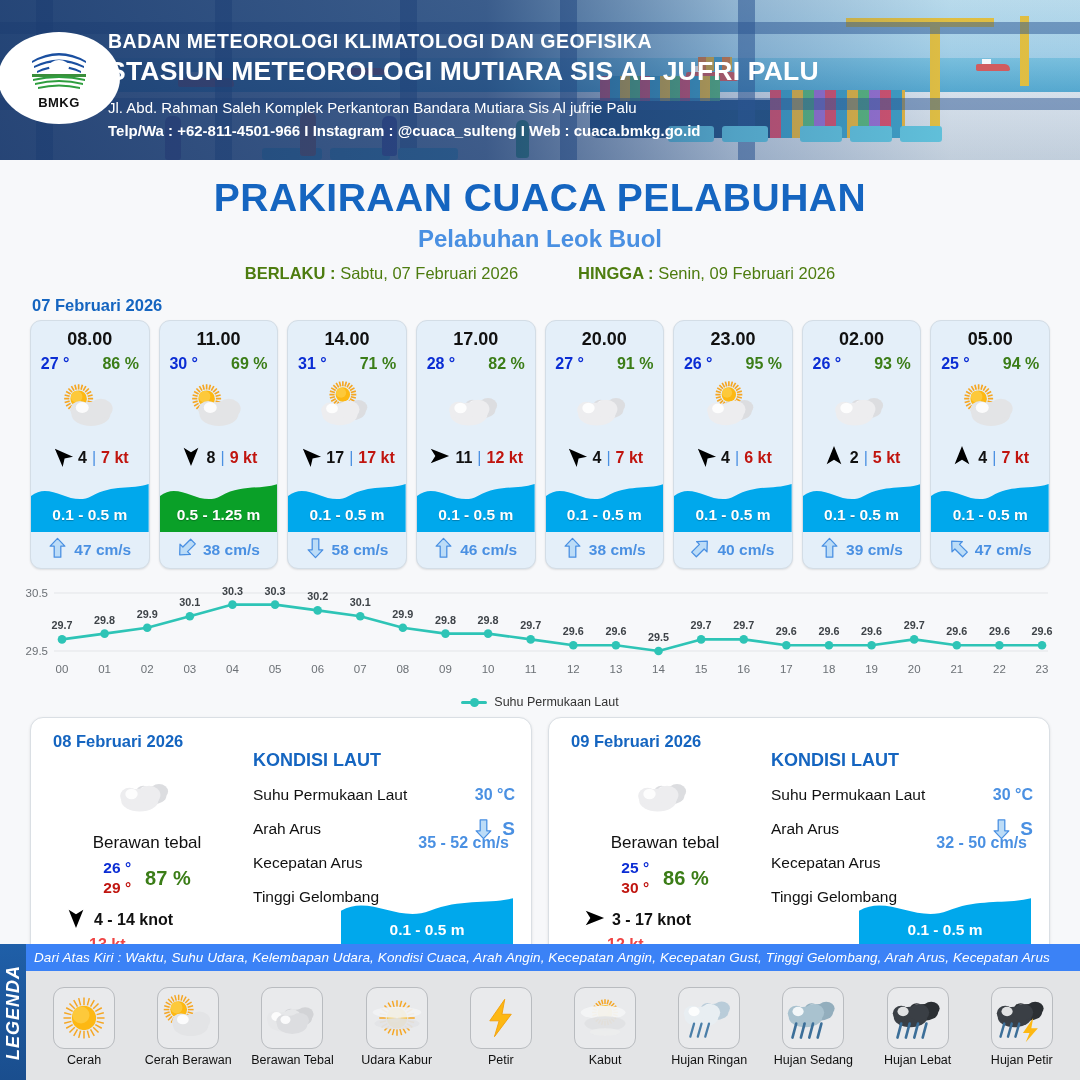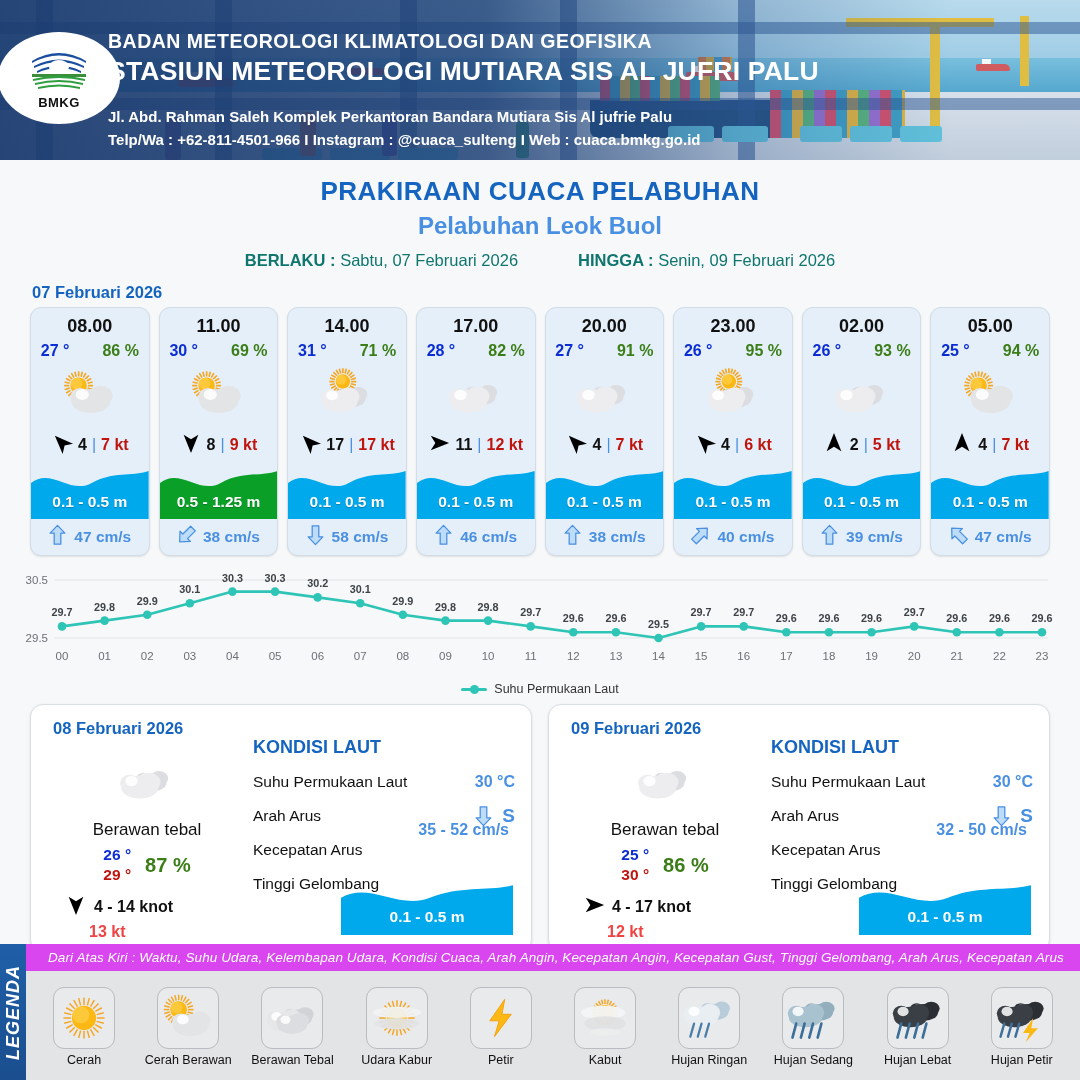--- a/index.html
+++ b/index.html
@@ -52,32 +52,32 @@
     position:absolute; left:-2px; top:32px; width:122px; height:92px;
     background:#fff; border-radius:50%;
     display:flex; align-items:center; justify-content:center; flex-direction:column;
     z-index:5;
   }
   .logo-mark { width:62px; height:48px; position:relative; }
   .logo-txt { font-size:13px; font-weight:bold; color:#111; letter-spacing:.4px; line-height:1; margin-top:1px;}
   .hdr-text { position:absolute; left:108px; top:28px; z-index:6; color:#fff; }
   .hdr-l1 { font-size:19.5px; font-weight:bold; letter-spacing:.5px; line-height:1.35; }
   .hdr-l2 { font-size:26.5px; font-weight:bold; letter-spacing:.2px; line-height:1.25; margin-top:1px;}
-  .hdr-l3 { font-size:15px; font-weight:bold; line-height:1.5; margin-top:18px; }
+  .hdr-l3 { font-size:15px; font-weight:normal; line-height:1.5; margin-top:9px; }
   .hdr-l4 { font-size:15px; font-weight:bold; line-height:1.5; }
 
   
   .title-wrap { text-align:center; margin-top:16px; }
   .title-main {
-    font-size:26px; font-weight:bold; color:#1565c0; letter-spacing:.5px;
+    font-size:39px; font-weight:bold; color:#1565c0; letter-spacing:.5px;
     font-family:"Liberation Sans", sans-serif;
   }
   .title-sub { font-size:24px; font-weight:bold; color:#4a90e2; margin-top:5px; }
   .valid-row {
-    margin-top:11px; font-size:16.5px; color:#0f766e;
+    margin-top:11px; font-size:16.5px; color:#4d7c0f;
     display:flex; justify-content:center; gap:60px;
   }
   .valid-row b { font-weight:bold; }
   .valid-row span { font-weight:normal; }
 
   
   .day-label {
     margin:13px 0 5px 32px; font-size:16.5px; font-weight:bold; color:#1565c0;
   }
 
@@ -165,22 +165,22 @@
   .leg-side {
     width:26px; background:linear-gradient(#1f5fa8,#1a4e8e);
     display:flex; align-items:center; justify-content:center;
   }
   .leg-side span {
     transform:rotate(-90deg); white-space:nowrap; color:#fff;
     font-size:18px; font-weight:bold; font-style:italic; letter-spacing:1px;
   }
   .leg-body { flex:1; display:flex; flex-direction:column; }
   .leg-caption {
-    background:#d946ef; color:#fff; font-size:13.5px; font-style:italic;
-    padding:6px 10px 6px 22px; letter-spacing:.1px; white-space:nowrap;
+    background:#3b82f6; color:#fff; font-size:13.5px; font-style:italic;
+    padding:6px 10px 6px 8px; letter-spacing:.1px; white-space:nowrap;
   }
   .leg-items {
     flex:1; background:#e3e4e6; display:flex; align-items:center;
     justify-content:space-around; padding:4px 6px 2px 6px;
   }
   .leg-item { display:flex; flex-direction:column; align-items:center; width:92px; }
   .leg-box {
     width:62px; height:62px; background:#e9eaec; border:1px solid #b9bcc0;
     border-radius:11px; display:flex; align-items:center; justify-content:center;
   }
@@ -908,21 +908,21 @@
           <span class="t-min">25 °</span>
           <span class="t-max">30 °</span>
         </div>
         <div class="sum-hum">86 %</div>
       </div>
       <div style="width:100%;padding-left:18px;">
         <div class="sum-wind">
           <span><svg width="22" height="22" viewBox="0 0 24 24" style="transform:rotate(90deg)">
     <path d="M12 1 L20 21 L12 16 L4 21 Z" fill="#000"></path>
               </svg></span>
-          <span>4  - 17 knot</span>
+          <span>3  - 17 knot</span>
         </div>
         <div class="sum-gust">12 kt</div>
       </div>
     </div>
     <div class="sum-right">
       <div class="sum-h">KONDISI LAUT</div>
       <div class="sum-row">
         <span class="k">Suhu Permukaan Laut</span>
         <span class="v">30 °C</span>
       </div>

